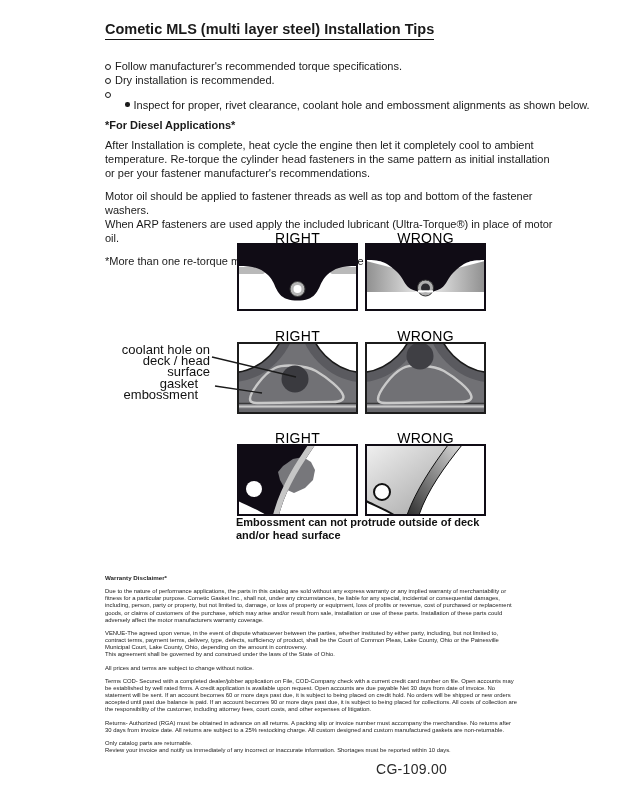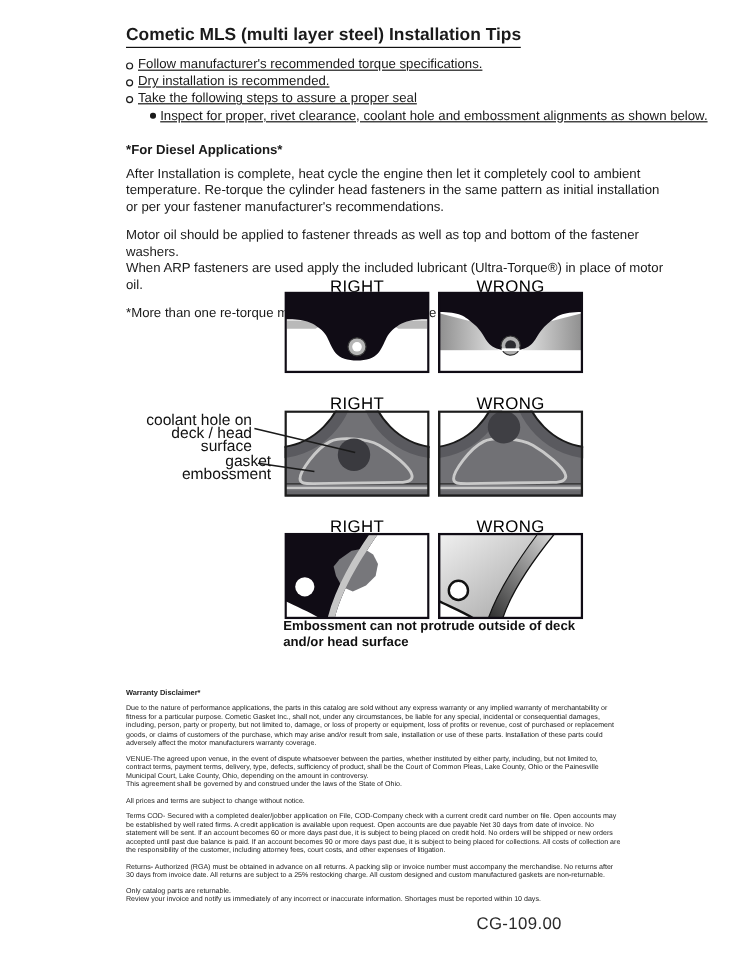--- a/index.html
+++ b/index.html
@@ -2,22 +2,22 @@
 <html><head>
 <meta charset="utf-8">
 <style>
   html,body{margin:0;padding:0;background:#ffffff;}
   .page{position:relative;width:618px;height:800px;background:#ffffff;overflow:hidden;
         font-family:"Liberation Sans", sans-serif;color:#1a1a1a;}
 
   
   .header{position:absolute;left:105px;top:20px;width:505px;}
   .title{font-size:14.5px;font-weight:bold;display:inline-block;
-         border-bottom:1.6px solid #111;padding-bottom:2px;margin:0 0 7px 0;}
-  .bullets{font-size:11px;line-height:14.2px;text-decoration:underline;}
+         border-bottom:1.6px solid #111;padding-bottom:2px;margin:0 0 19px 0;}
+  .bullets{font-size:11px;line-height:14.2px;}
   .bullet-row{display:flex;align-items:flex-start;}
   .bullet-row.sub{margin-left:20px;}
   .marker-o{flex:0 0 auto;width:4px;height:4px;border:1px solid #1a1a1a;border-radius:50%;
             margin:4.5px 4px 0 0;}
   .marker-f{flex:0 0 auto;width:4.5px;height:4.5px;background:#1a1a1a;border-radius:50%;
             margin:4.5px 4px 0 0;}
 
   .diesel{position:absolute;left:105px;top:118px;width:450px;font-size:11px;line-height:14px;}
   .diesel h2{font-size:11px;font-weight:bold;margin:0 0 6px 0;}
   .diesel p{margin:0 0 9px 0;}
@@ -33,42 +33,41 @@
   .callout{position:absolute;font-size:13px;line-height:11px;color:#111;}
   .callout.right-align{text-align:right;}
   .leader-overlay{position:absolute;pointer-events:none;}
 
   
   .legal{position:absolute;left:105px;top:574px;width:414px;font-size:5.9px;
          line-height:7.15px;color:#222;}
   .legal h3{font-size:6.2px;font-weight:bold;margin:0 0 7px 0;}
   .legal p{margin:0 0 6px 0;}
 
-  .footer-code{position:absolute;left:397px;top:761px;font-size:14px;color:#2a2a2a;
+  .footer-code{position:absolute;left:376px;top:761px;font-size:14px;color:#2a2a2a;
                letter-spacing:0.3px;}
 </style>
 </head>
 <body>
 
 <div class="page">
 
   <div class="header">
     <h1 class="title">Cometic MLS (multi layer steel) Installation Tips</h1>
     <div class="bullets">
       <div class="bullet-row">
         <span class="marker-o"></span>
         <span>Follow manufacturer's recommended torque specifications.</span>
       </div>
       <div class="bullet-row">
         <span class="marker-o"></span>
         <span>Dry installation is recommended.</span>
       </div>
       <div class="bullet-row">
         <span class="marker-o"></span>
-        <span>Take the following steps to assure a proper seal</span>
       </div>
       <div class="bullet-row sub">
         <span class="marker-f"></span>
         <span>Inspect for proper, rivet clearance, coolant hole and embossment alignments as shown below.</span>
       </div>
     </div>
   </div>
 
   <div class="diesel">
     <h2>*For Diesel Applications*</h2>
@@ -118,21 +117,21 @@
       <rect x="1" y="1" width="119" height="66" fill="none" stroke="#100c15" stroke-width="2"></rect>
     </svg>
   </div>
 
 
   <div class="rw-label" style="left:237px;top:328px;">RIGHT</div>
   <div class="rw-label" style="left:365px;top:328px;">WRONG</div>
 
   <div class="callout right-align pre" style="left:105px;top:344px;width:105px;">coolant hole on
 deck / head surface</div>
-  <div class="callout right-align" style="left:119px;top:378px;width:107px;">gasket embossment</div>
+  <div class="callout right-align" style="left:91px;top:378px;width:107px;">gasket embossment</div>
 
   <div class="fig" style="left:237px;top:342px;">
     <svg viewBox="0 0 121 72">
       <rect x="0" y="0" width="121" height="72" fill="#717175"></rect>
       <rect x="1" y="61" width="119" height="10" fill="#7c7c80"></rect>
       <line x1="1" y1="61.3" x2="120" y2="61.3" stroke="#2a2a2a" stroke-width="1"></line>
       <line x1="1" y1="64.5" x2="120" y2="64.5" stroke="#c9c9c9" stroke-width="1.8"></line>
       <rect x="1" y="66.6" width="119" height="4.4" fill="#68686c"></rect>
       <circle cx="-9" cy="-28" r="64" fill="none" stroke="#5a5a5f" stroke-width="9"></circle>
       <circle cx="130" cy="-28" r="64" fill="none" stroke="#5a5a5f" stroke-width="9"></circle>

